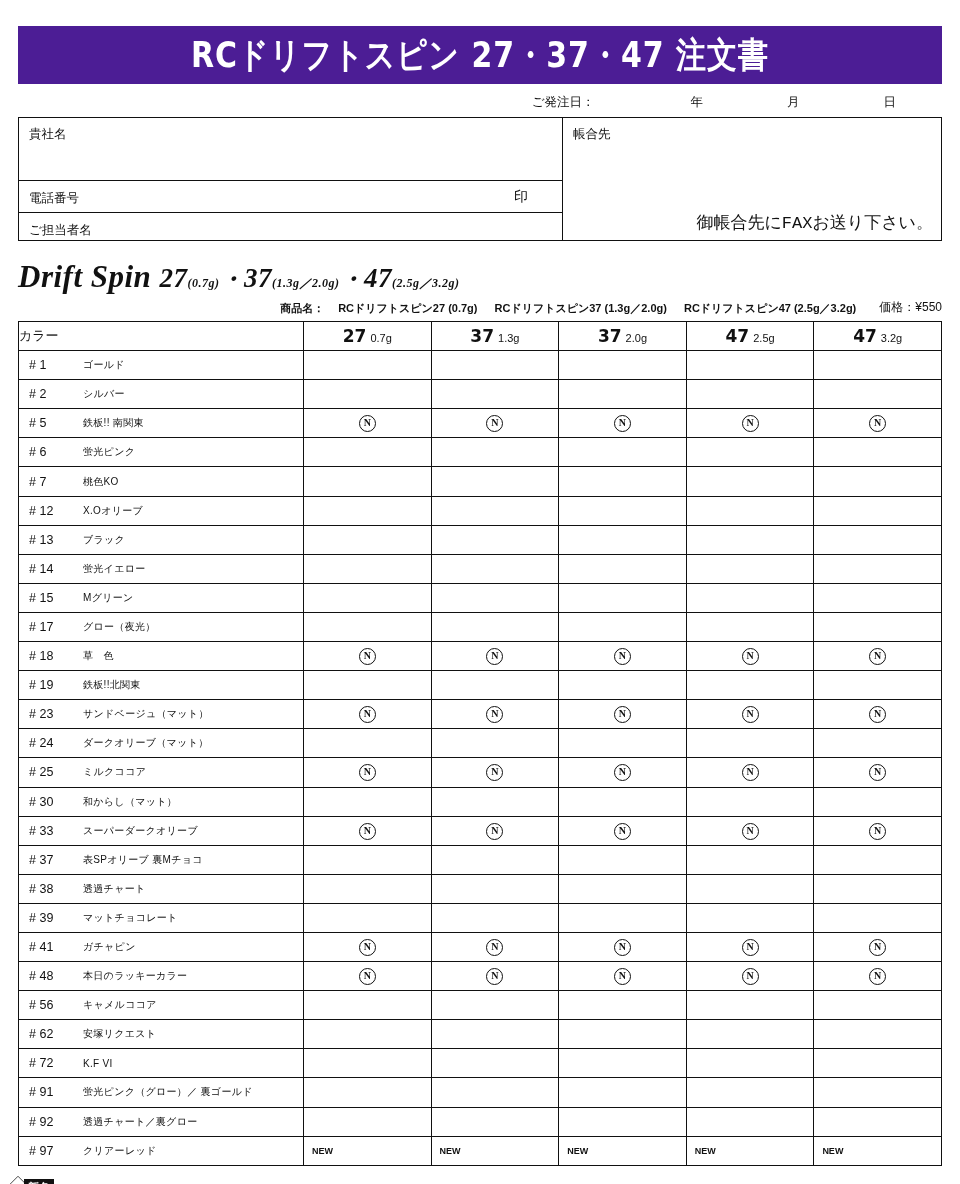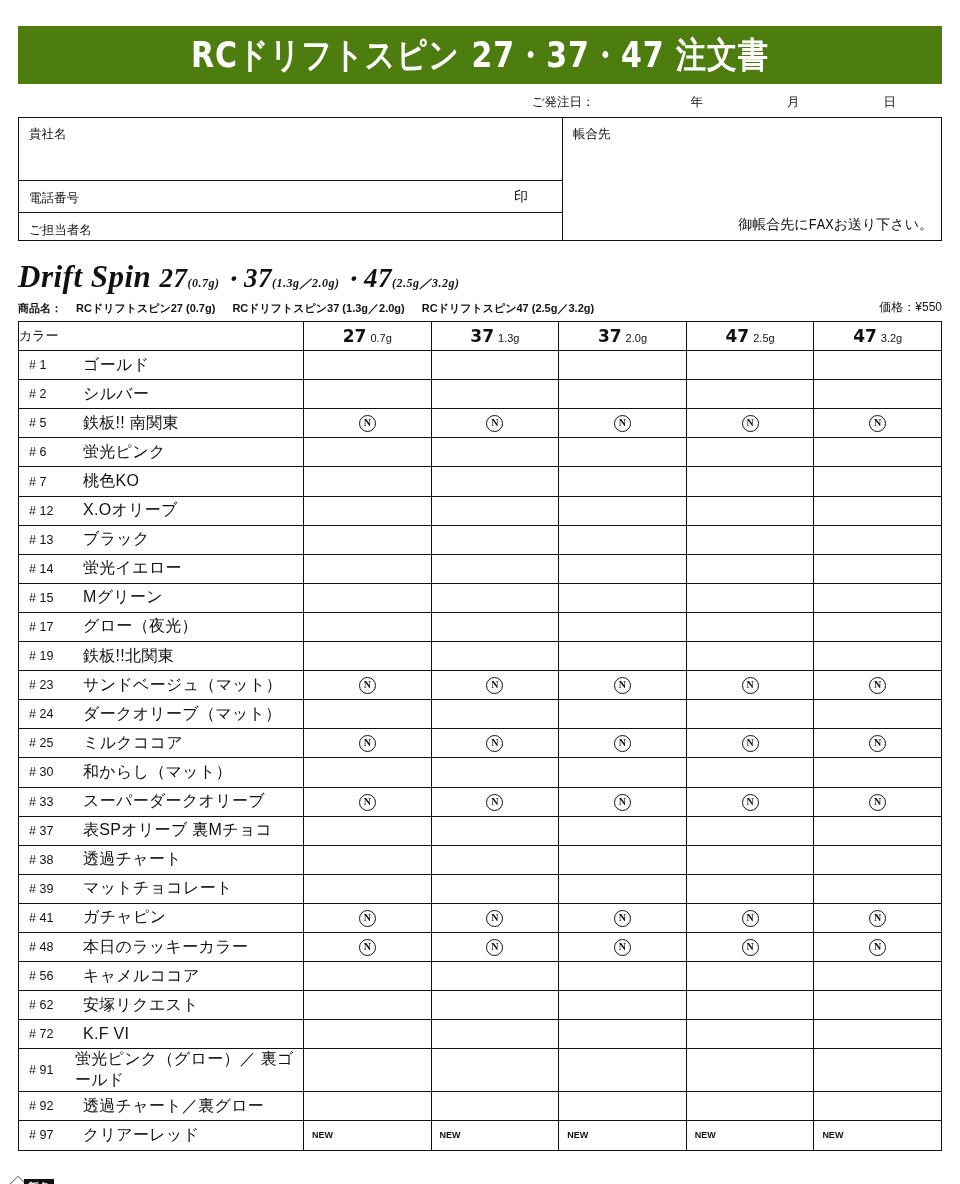--- a/index.html
+++ b/index.html
@@ -9,21 +9,21 @@
     font-family:"Liberation Sans","DejaVu Sans",sans-serif;
     color:#111;
     overflow:hidden;
   }
   .page{position:relative;width:960px;height:1184px;box-sizing:border-box;padding:0 18px;}
 
   
   .title-bar{
     margin:26px 0 0 0;
     height:58px;
-    background:#4d7c0f;
+    background:#4c1d95;
     display:flex;align-items:center;justify-content:center;
   }
   .title-bar .title-text{
     color:#ffffff;
     font-size:30px;
     font-weight:bold;
     letter-spacing:1px;
     font-family:"DejaVu Sans","Liberation Sans",sans-serif;
     transform:scaleY(1.18);
   }
@@ -47,36 +47,36 @@
   .info-right{flex:1;position:relative;box-sizing:border-box;font-family:Liberation Mono, monospace;}
   .cell-label{position:absolute;font-size:12.5px;}
   .l-kisha{left:10px;top:8px;}
   .l-tel{left:10px;top:72px;}
   .l-tanto{left:10px;top:104px;}
   .l-choai{left:10px;top:8px;}
   .stamp{position:absolute;right:34px;top:70px;font-size:14px;}
   .hline{position:absolute;left:0;right:0;border-top:1.1px solid #111;}
   .hl1{top:62px;}
   .hl2{top:94px;}
-  .fax-note{position:absolute;right:8px;bottom:6px;font-size:14px;}
+  .fax-note{position:absolute;right:8px;bottom:6px;font-size:17px;}
 
   
   .logo-wrap{margin-top:14px;height:40px;display:flex;align-items:flex-end;}
   .logo{
     font-family:"Liberation Serif","DejaVu Serif",serif;
     font-style:italic;font-weight:bold;
     font-size:31px;
     letter-spacing:0.5px;
     white-space:nowrap;
   }
   .logo .sz{font-size:27px;}
   .logo .wt{font-size:12px;font-style:italic;font-weight:bold;}
   .logo .dot{font-size:24px;}
 
-  .prod-line{display:flex;justify-content:space-between;align-items:flex-end;margin-top:4px;font-size:11px;font-weight:bold;}
+  .prod-line{display:flex;justify-content:flex-end;align-items:flex-end;margin-top:4px;font-size:11px;font-weight:bold;gap:9px;}
   .prod-line .names span{margin-right:14px;}
   .price{font-size:12px;font-weight:normal;}
 
   
   table.order{
     border-collapse:collapse;
     width:100%;
     margin-top:5px;
     table-layout:fixed;
   }
@@ -88,21 +88,21 @@
     vertical-align:middle;
   }
   th.col-color{width:284px;text-align:left;padding-left:8px;font-weight:normal;font-size:12.5px;}
   th.col-w{width:auto;text-align:center;}
   th.col-w .big{font-size:17px;font-weight:bold;font-family:"DejaVu Sans","Liberation Sans",sans-serif;}
   th.col-w .sm{font-size:11px;font-weight:normal;margin-left:4px;}
 
   td.name{padding-left:0;}
   .namecell{display:flex;align-items:center;}
   .num{display:inline-block;width:54px;padding-left:10px;font-size:12.5px;}
-  .cname{font-size:16px;letter-spacing:0.3px;}
+  .cname{font-size:10px;letter-spacing:0.3px;}
   td.qty{text-align:center;}
   .nmark{
     display:inline-block;
     border:1.1px solid #111;
     border-radius:50%;
     width:15px;height:15px;line-height:14px;
     font-size:10px;font-weight:bold;
     font-family:"Liberation Serif","DejaVu Serif",serif;
   }
   .newmark{font-size:9px;font-weight:bold;display:block;text-align:left;padding-left:8px;}
@@ -313,20 +313,33 @@
           </td>
           <td class="qty"></td>
           <td class="qty"></td>
           <td class="qty"></td>
           <td class="qty"></td>
           <td class="qty"></td>
         </tr>
         <tr>
           <td class="name">
             <div class="namecell">
+              <span class="num"># 18</span>
+              <span class="cname">草　色</span>
+            </div>
+          </td>
+          <td class="qty"><span class="nmark">N</span></td>
+          <td class="qty"><span class="nmark">N</span></td>
+          <td class="qty"><span class="nmark">N</span></td>
+          <td class="qty"><span class="nmark">N</span></td>
+          <td class="qty"><span class="nmark">N</span></td>
+        </tr>
+        <tr>
+          <td class="name">
+            <div class="namecell">
               <span class="num"># 19</span>
               <span class="cname">鉄板!!北関東</span>
             </div>
           </td>
           <td class="qty"></td>
           <td class="qty"></td>
           <td class="qty"></td>
           <td class="qty"></td>
           <td class="qty"></td>
         </tr>

